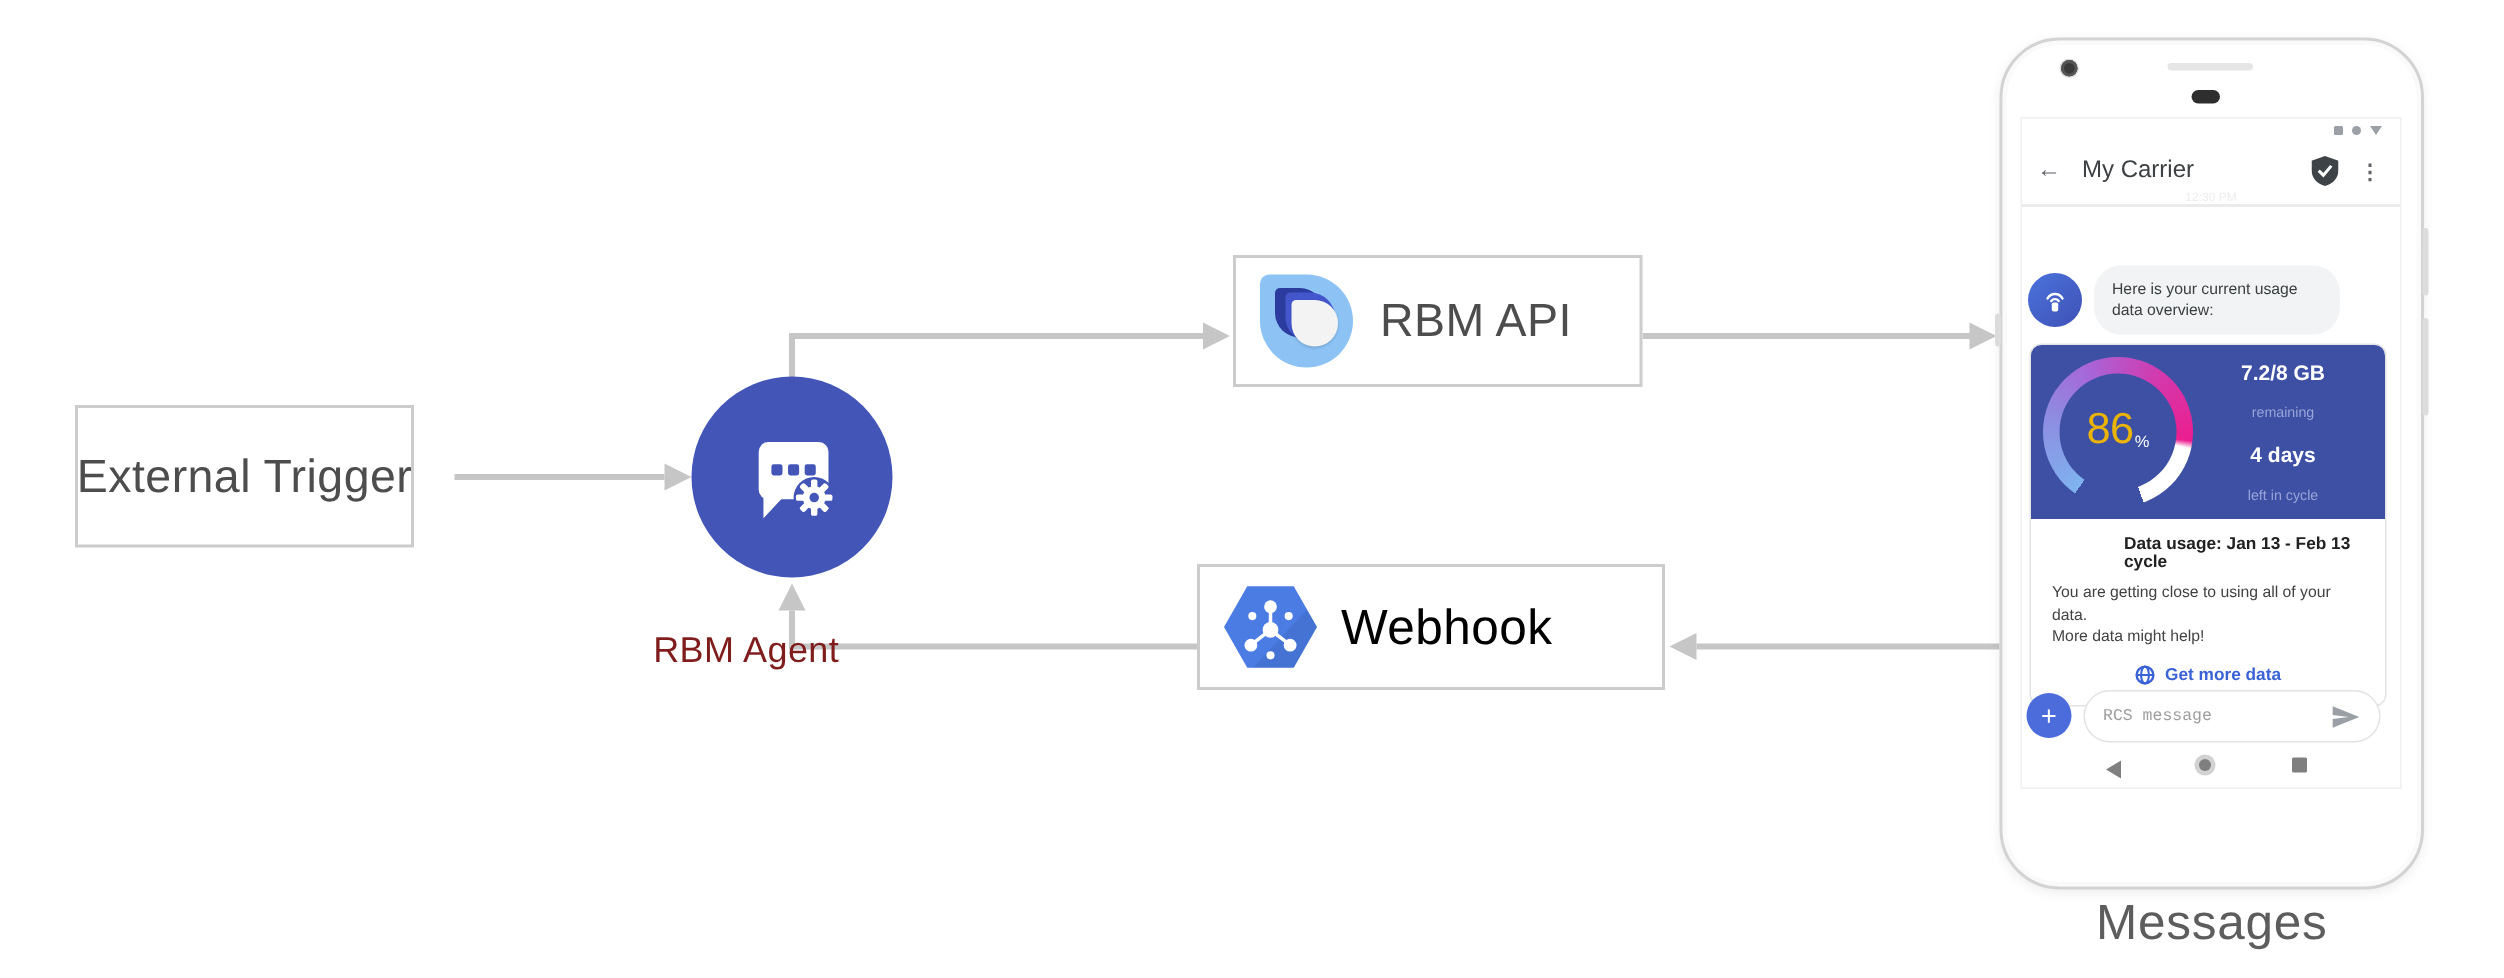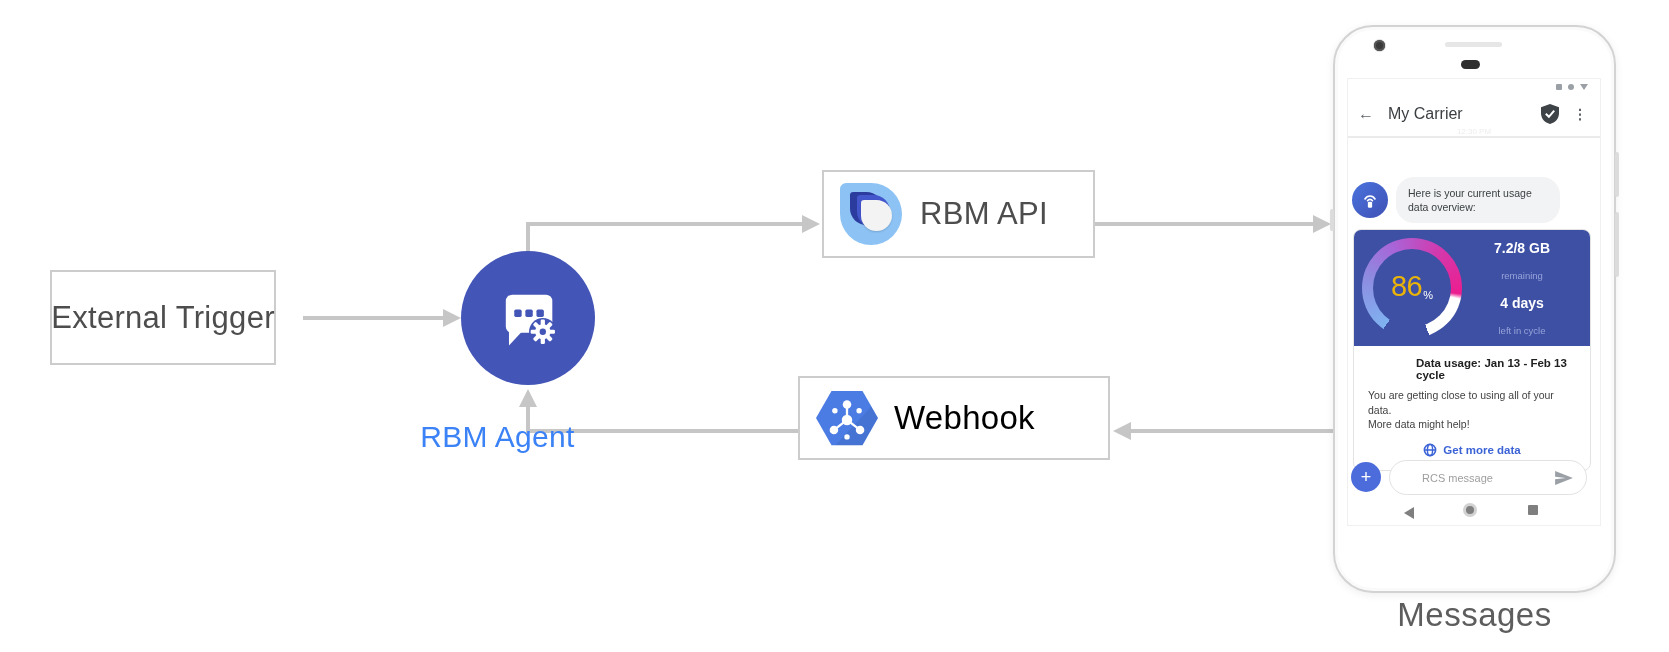--- a/index.html
+++ b/index.html
@@ -34,21 +34,21 @@
   
   .rbm-logo{position:relative;width:62px;height:62px;flex:none;}
   .rbm-logo .l{position:absolute;border-radius:10% 50% 50% 50%;}
   .rbm-logo .l1{left:0;top:0;width:62px;height:62px;background:#8cc2f4;}
   .rbm-logo .l2{left:10px;top:9px;width:33px;height:33px;background:#2c3c9e;}
   .rbm-logo .l3{left:17px;top:12px;width:33px;height:33px;background:#4356cc;}
   .rbm-logo .l4{left:21px;top:17px;width:31px;height:31px;background:#f3f3f3;box-shadow:0 1px 2px rgba(0,0,0,.15);}
 
   
   .agent-circle{position:absolute;left:461px;top:251px;width:134px;height:134px;border-radius:50%;background:var(--agent-blue);display:flex;align-items:center;justify-content:center;}
-  .agent-label{position:absolute;left:380px;top:420px;width:235px;text-align:center;font-size:30px;color:#3b82f6;letter-spacing:.3px;}
+  .agent-label{position:absolute;left:380px;top:420px;width:235px;text-align:center;font-size:24px;color:#7f1d1d;letter-spacing:.3px;}
 
   
   .phone-body{position:absolute;left:1333px;top:25px;width:283px;height:568px;background:#fff;border:2px solid #d3d3d3;border-radius:40px;box-shadow:inset 0 0 0 3px #fafafa,0 2px 8px rgba(0,0,0,.07);}
   .camera-dot{position:absolute;left:39px;top:13px;width:11px;height:11px;border-radius:50%;background:#3a3a3a;box-shadow:inset 0 0 0 2px #555,0 0 0 1px #e0e0e0;}
   .speaker-slot{position:absolute;left:110px;top:15px;width:57px;height:5px;border-radius:3px;background:#e6e6e6;}
   .earpiece{position:absolute;left:126px;top:33px;width:19px;height:9px;border-radius:5px;background:#2e2e2e;}
   .side-btn{position:absolute;background:#dcdcdc;border-radius:2px;}
   .side-btn.power{right:-5px;top:125px;width:4px;height:45px;}
   .side-btn.volume{right:-5px;top:185px;width:4px;height:65px;}
   .side-btn.simtray{left:-5px;top:182px;width:4px;height:22px;}
@@ -87,21 +87,21 @@
   .stat-sub{font-size:9.5px;color:var(--sub-blue);margin-top:14px;}
   .stat-gap{height:14px;}
   .card-white{padding:11px 14px 13px;}
   .cw-title{font-size:11.5px;font-weight:bold;color:#212121;margin-bottom:7px;padding-left:48px;}
   .cw-body{font-size:10.5px;color:#424242;line-height:1.4;}
   .cw-action{margin-top:11px;display:flex;align-items:center;justify-content:center;gap:6px;cursor:pointer;}
   .cw-action-label{font-size:11.5px;font-weight:bold;color:var(--link-blue);}
 
   .composer-plus{position:absolute;left:3px;top:383px;width:30px;height:30px;border-radius:50%;background:#4c6cdb;color:#fff;font-size:18px;display:flex;align-items:center;justify-content:center;line-height:1;}
   .composer-pill{position:absolute;left:41px;top:381px;width:198px;height:35px;border:1.5px solid #e2e2e2;border-radius:18px;display:flex;align-items:center;padding:0 12px;background:#fff;}
-  .composer-input{flex:1;border:none;outline:none;font-size:11px;color:#3c4043;font-family:Liberation Sans, sans-serif;background:transparent;min-width:0;margin-left:20px;}
+  .composer-input{flex:1;border:none;outline:none;font-size:11px;color:#3c4043;font-family:Liberation Mono, monospace;background:transparent;min-width:0;}
   .composer-input::placeholder{color:#9e9e9e;}
 
   .navbar-back{position:absolute;left:56px;top:428px;width:0;height:0;border-top:6px solid transparent;border-bottom:6px solid transparent;border-right:10px solid #7f7f7f;}
   .navbar-home{position:absolute;left:118px;top:427px;width:8px;height:8px;border-radius:50%;background:#7f7f7f;box-shadow:0 0 0 3px rgba(127,127,127,.35);}
   .navbar-recents{position:absolute;left:180px;top:426px;width:10px;height:10px;background:#7f7f7f;border-radius:1px;}
 
   .phone-caption{position:absolute;left:1333px;top:596px;width:283px;text-align:center;font-size:33px;color:#5d5d5d;letter-spacing:.5px;}
 </style>
 </head>
 <body>

